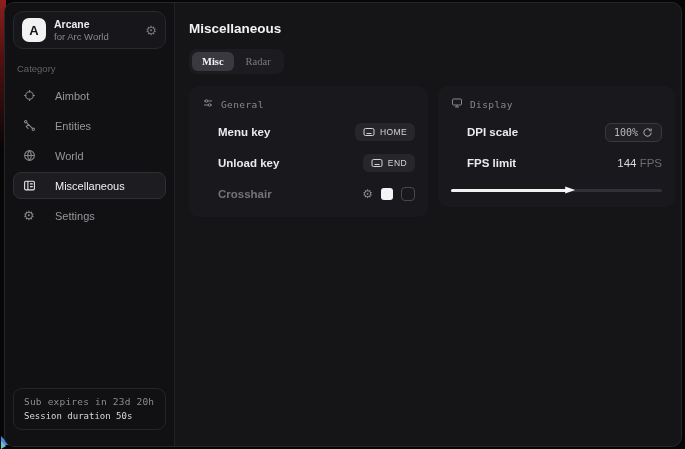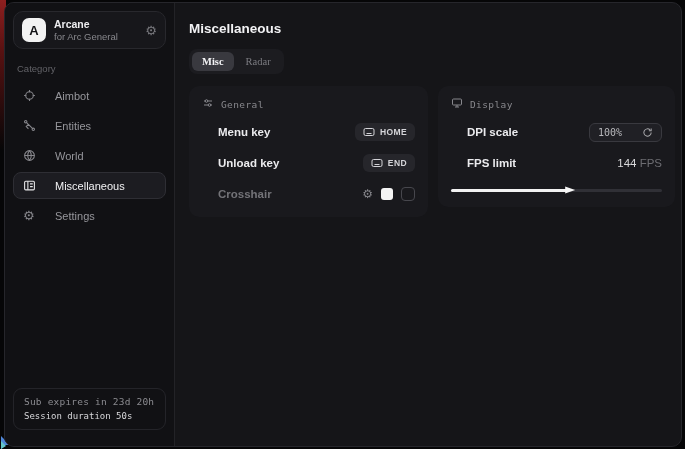--- a/index.html
+++ b/index.html
@@ -61,30 +61,30 @@
     font-family:"DejaVu Sans Mono","Liberation Mono",monospace; font-size:9.5px;
     letter-spacing:0.4px; margin-bottom:4px; }
   .card-header svg { width:12px; height:12px; }
 
   .row { display:flex; align-items:center; justify-content:space-between; margin-top:11px; min-height:20px;padding-left:16px; }
   .row-label { font-size:11.5px; font-weight:bold; color:#ebebee; }
   .row-label.muted { color:#737378; }
 
   .keybind { display:inline-flex; align-items:center; gap:5px; background:#26262b;
     border:none; border-radius:6px; padding:4px 8px; color:#d4d4d8; cursor:pointer;
-    font-family:"Liberation Sans",sans-serif; font-size:8.5px; font-weight:bold; letter-spacing:0.4px; }
+    font-family:"Liberation Sans",sans-serif; font-size:8.5px; font-weight:normal; letter-spacing:0.4px; }
   .keybind svg { width:12px; height:10px; }
 
   .row-controls { display:flex; align-items:center; gap:8px; }
   .mini-gear { color:#85858a; font-size:12px; line-height:1; cursor:pointer; }
   .swatch { width:12px; height:12px; border-radius:3px; background:#f4f4f4; cursor:pointer; }
   .checkbox { width:14px; height:14px; border-radius:4px; border:1.5px solid #47474d;
     background:transparent; cursor:pointer; }
 
-  .dpi-control { display:inline-flex; align-items:center; gap:20px; background:#202025;
+  .dpi-control { display:inline-flex; align-items:center; gap:4px; background:#202025;
     border:1px solid #39393f; border-radius:6px; padding:3px 8px; cursor:pointer;
     color:#b9b9bd; font-family:"DejaVu Sans Mono","Liberation Mono",monospace; font-size:10px; }
   .dpi-control svg { width:11px; height:11px; color:#a9a9ad; }
 
   .fps-value { font-size:11.5px; font-weight:normal; color:#d9d9db; }
   .fps-unit { color:#6d6d72; }
 
   .slider { position:relative; margin-top:13px; height:8px; cursor:pointer; }
   .slider-track { position:absolute; top:3px; left:0; right:0; height:2.5px;
     background:#303036; border-radius:2px; }
@@ -106,21 +106,21 @@
   <div class="window">
 
     <aside class="sidebar">
 
       <div class="account-card">
         <div class="logo">
           <span>A</span>
         </div>
         <div class="account-text">
           <div class="account-title">Arcane</div>
-          <div class="account-sub">for Arc General</div>
+          <div class="account-sub">for Arc World</div>
         </div>
         <span class="account-gear">⚙</span>
       </div>
 
       <div class="cat-label">Category</div>
 
       <nav>
         <div class="nav-item">
           <span class="nav-icon">
             <svg viewBox="0 0 24 24" fill="none" stroke="currentColor" stroke-width="2">

